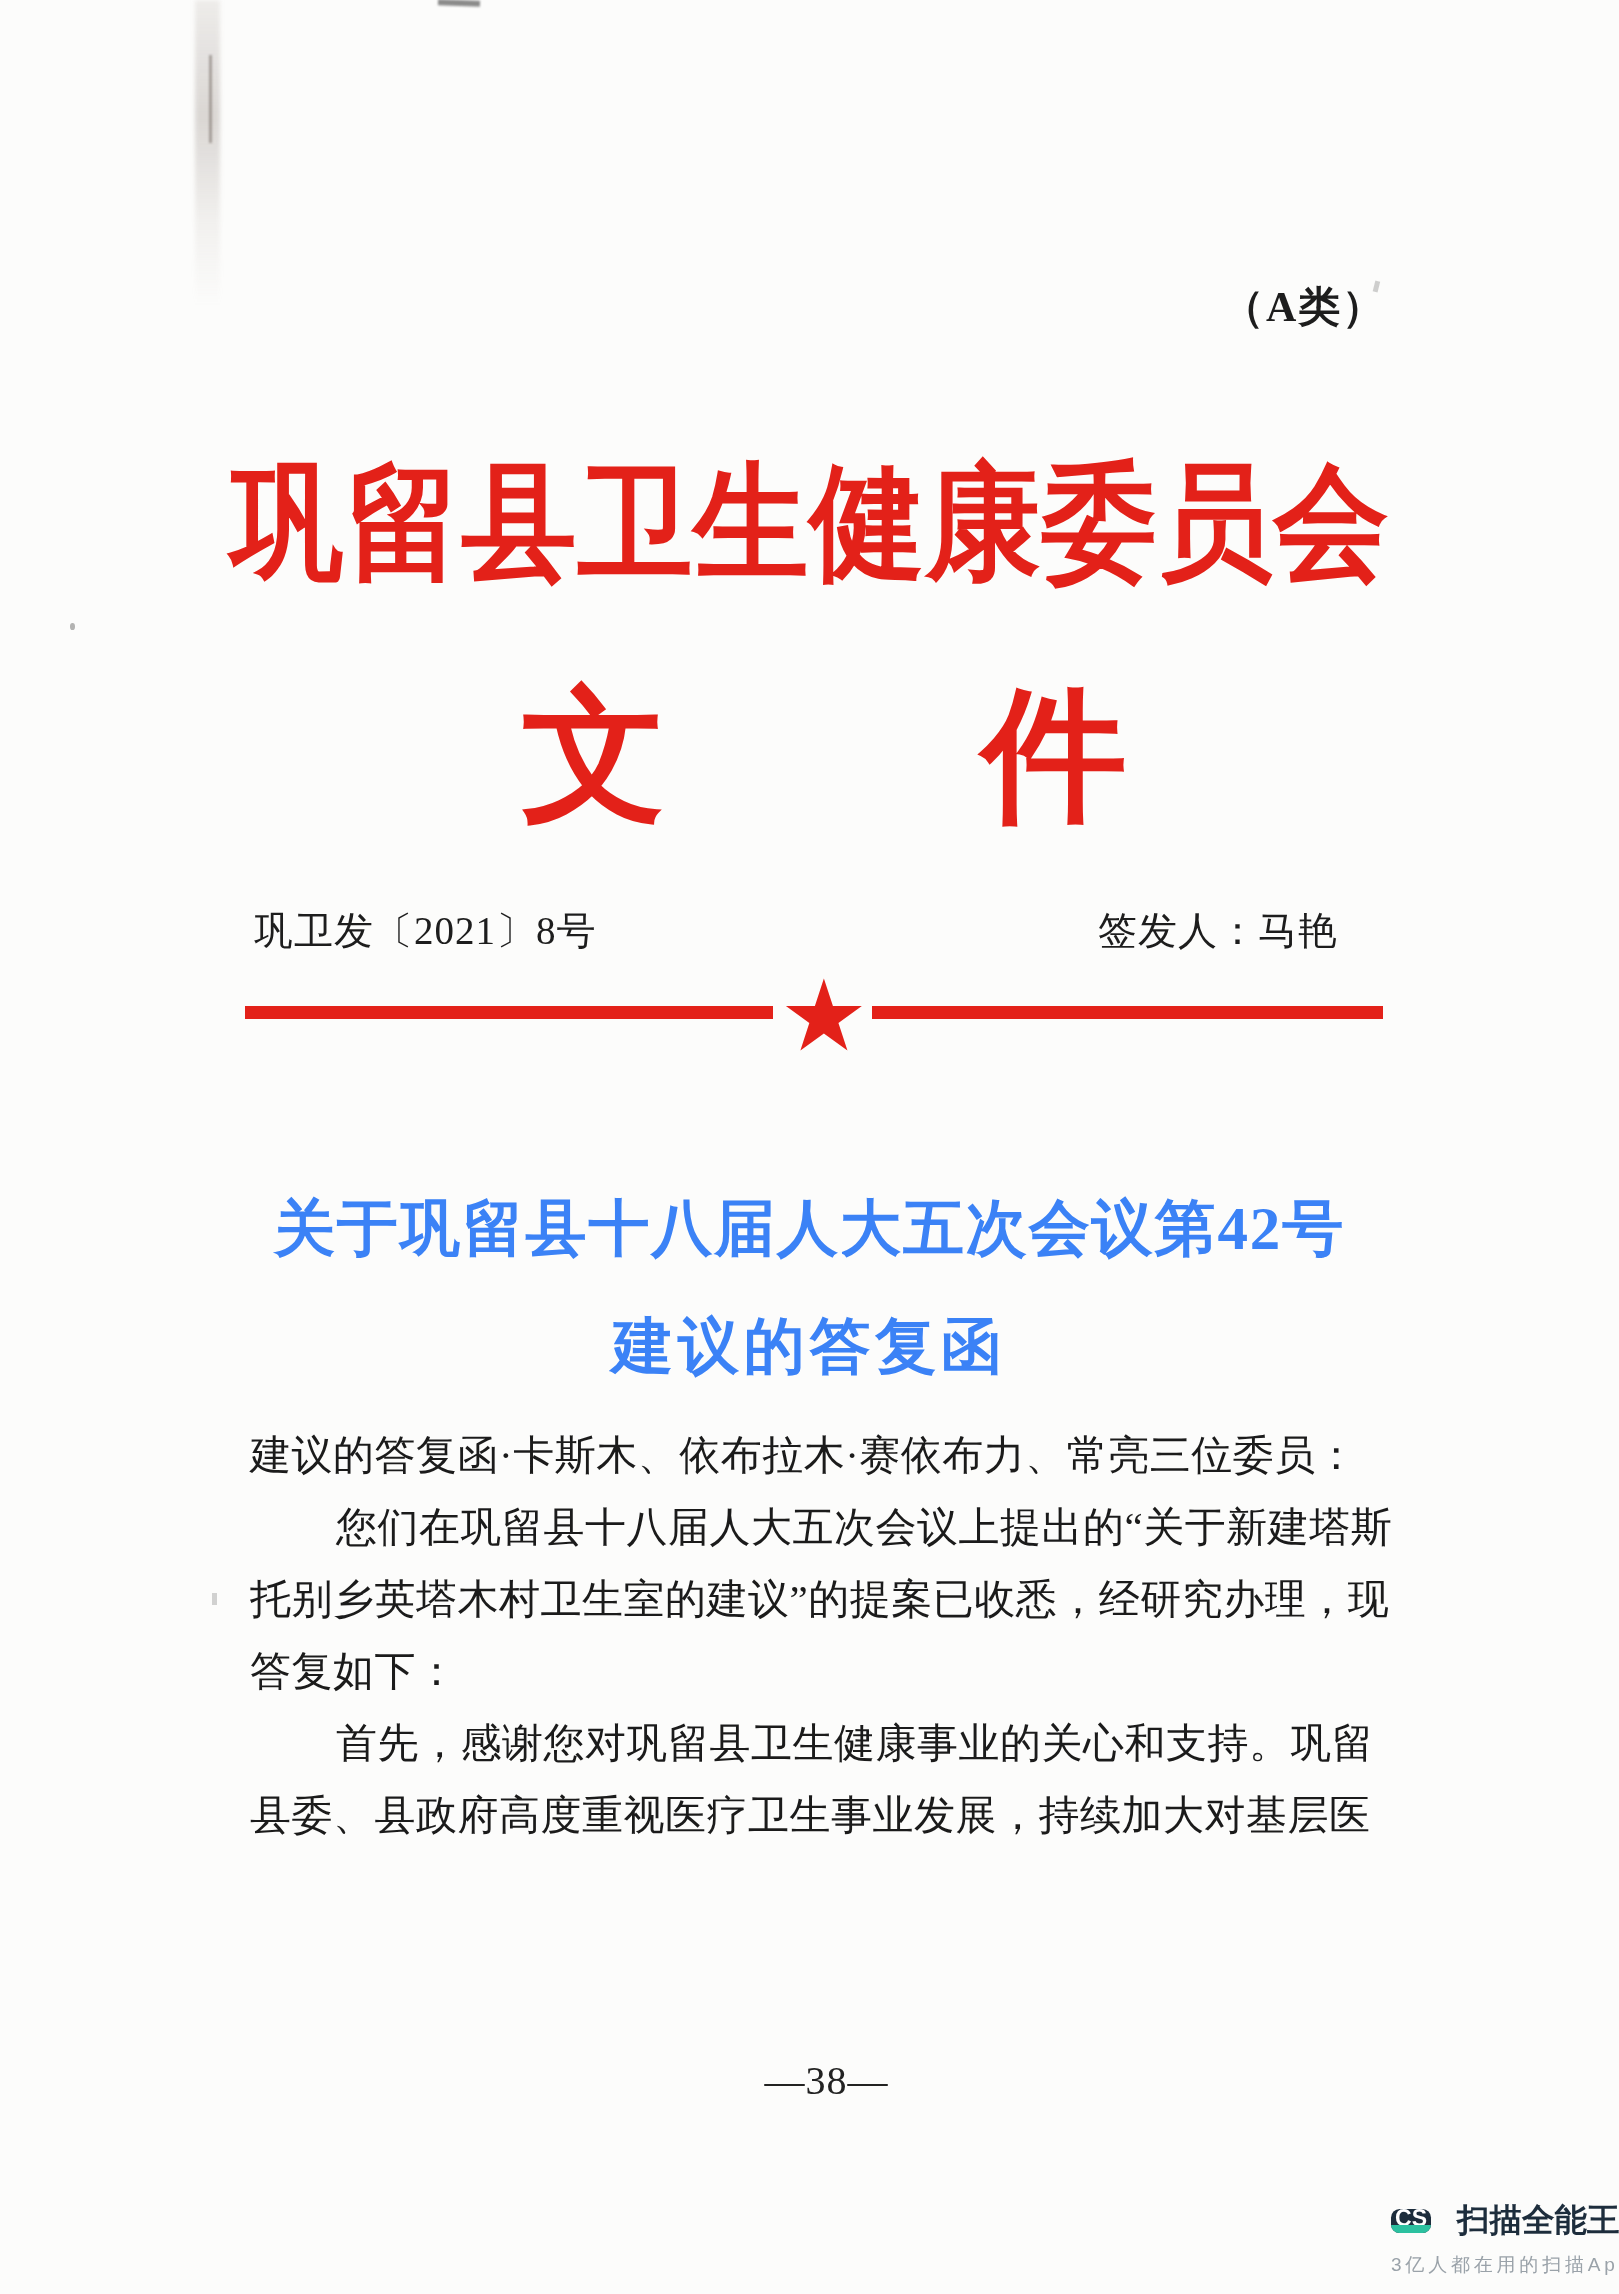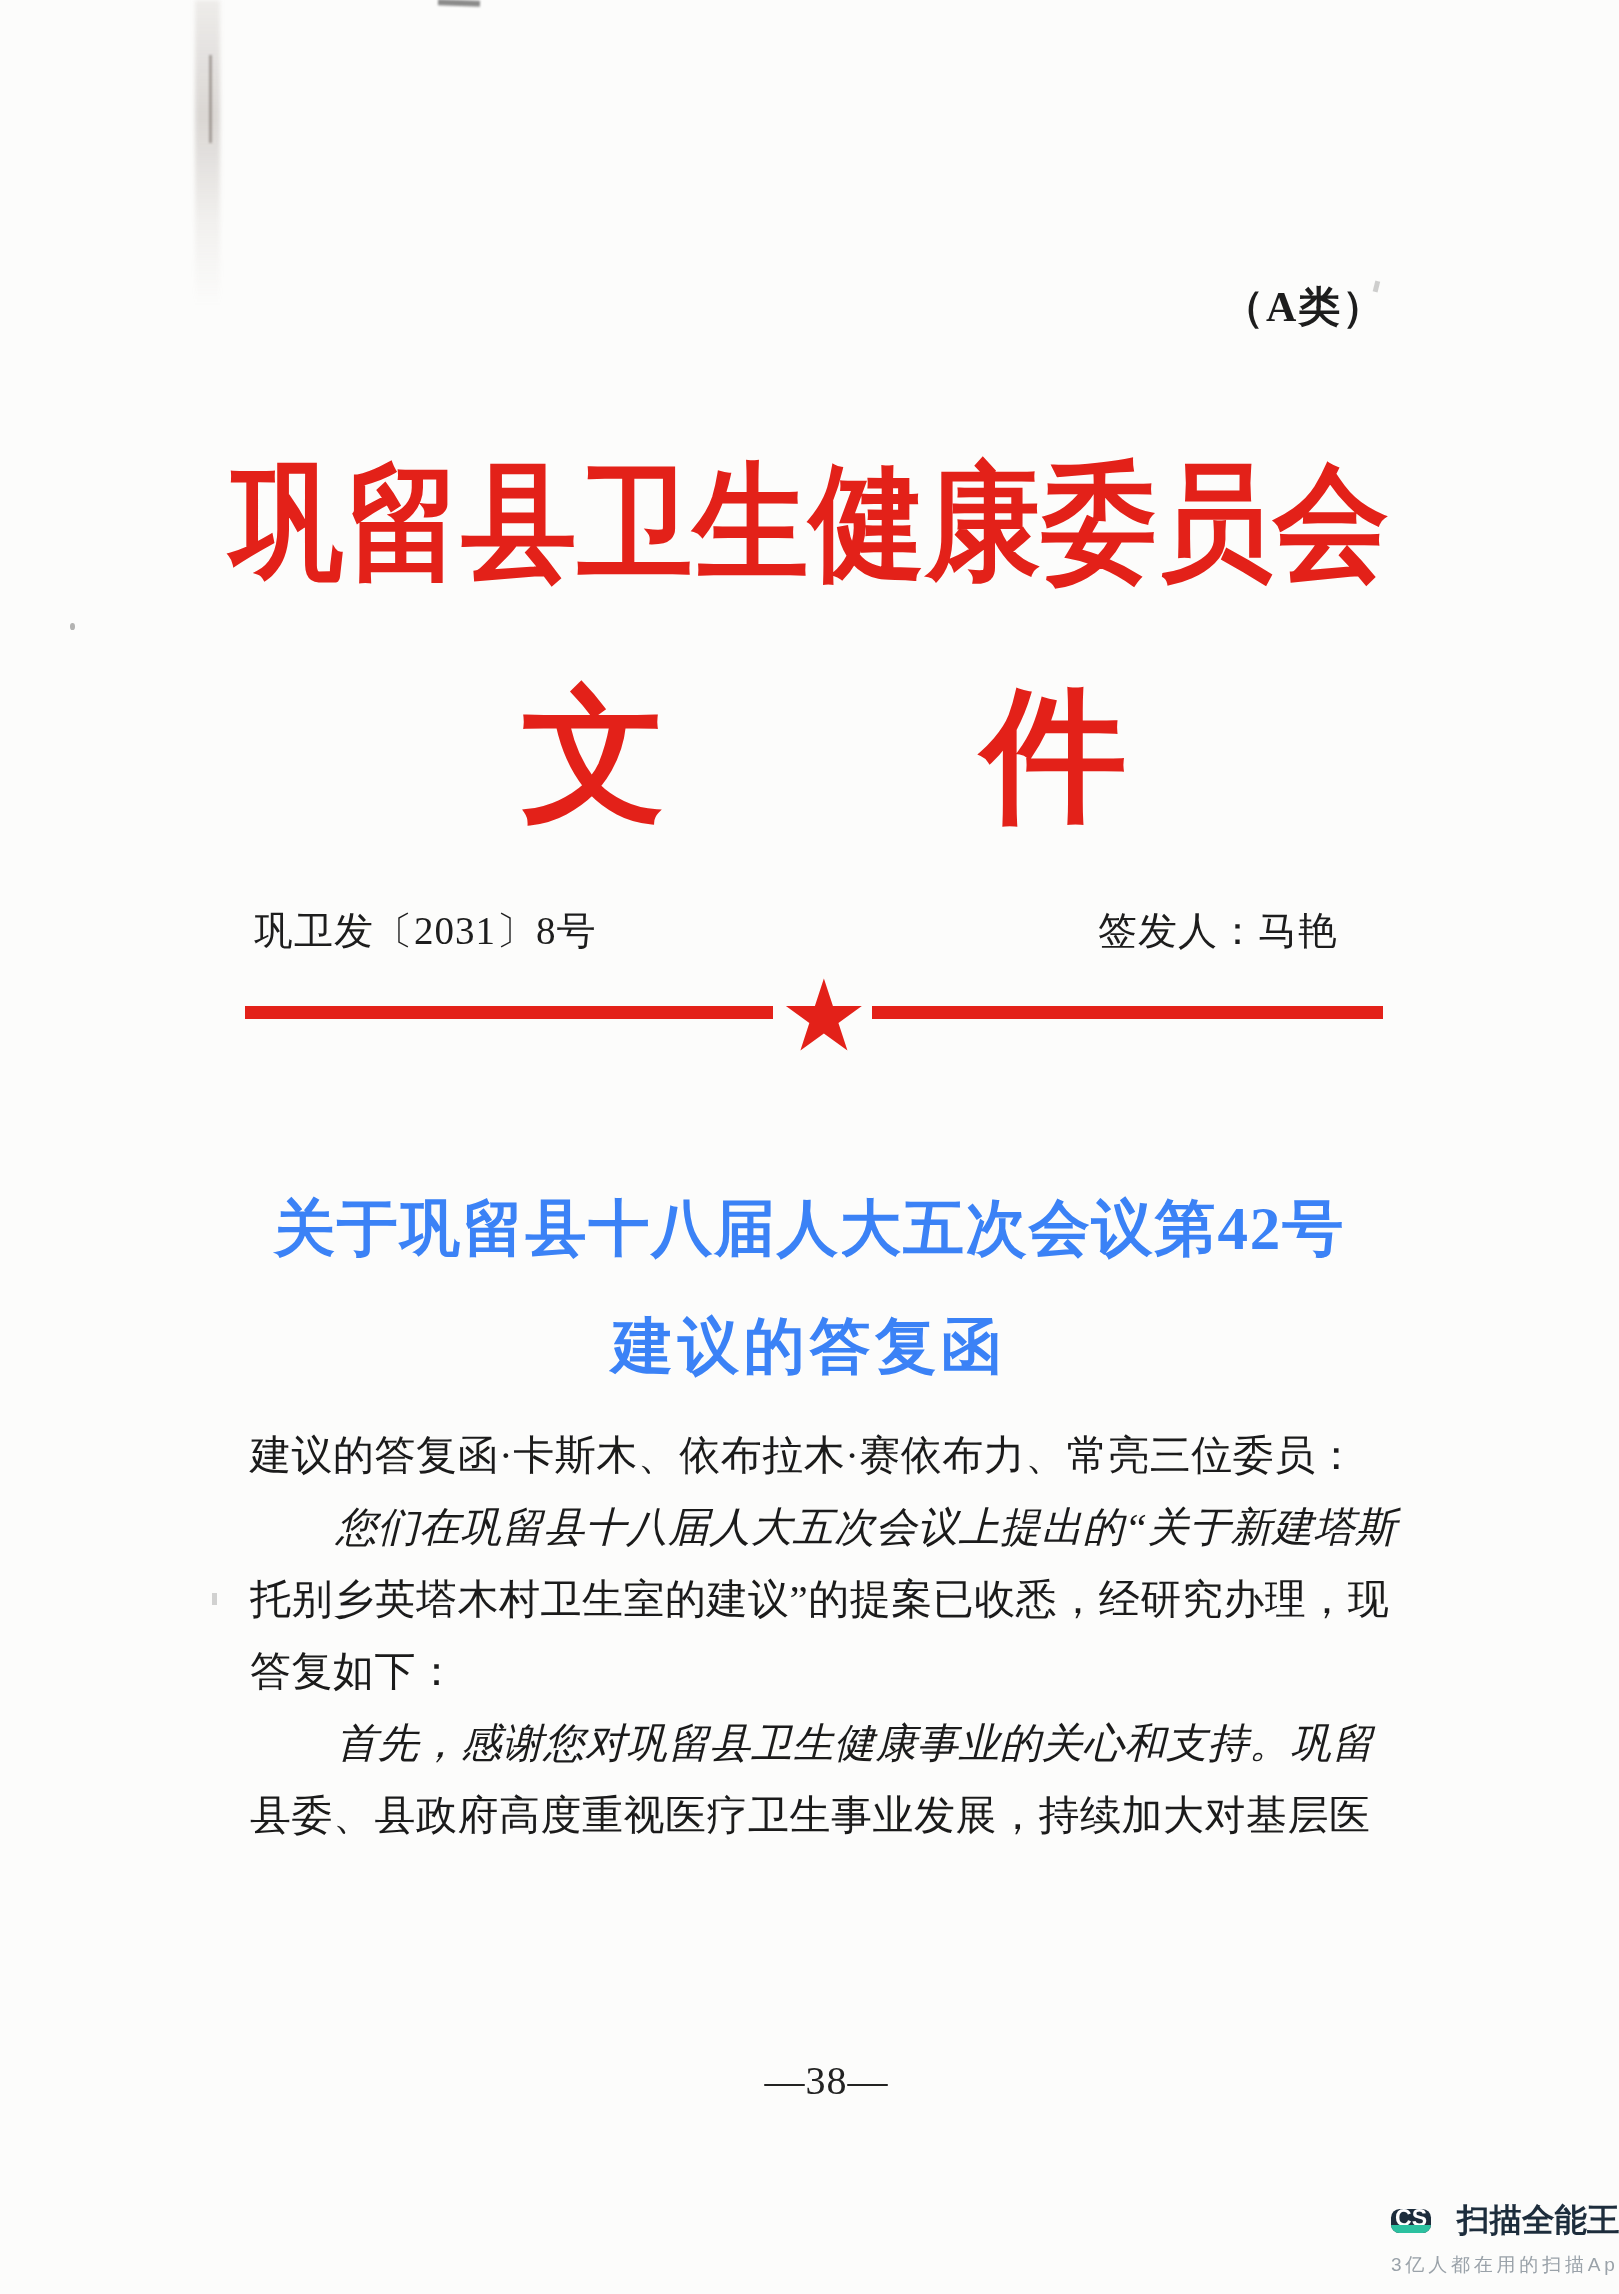--- a/index.html
+++ b/index.html
@@ -75,21 +75,21 @@
     position:absolute;left:0;right:0;text-align:center;
     font-weight:bold;white-space:nowrap;color:#3b82f6;
   }
   .title-1{top:1188px;font-size:61px;letter-spacing:1.9px;}
   .title-2{top:1306px;font-size:61px;letter-spacing:4.8px;}
   .body-block{position:absolute;left:250px;top:1419px;width:1128px;}
   .body-line{
     height:72px;line-height:72px;font-size:41px;
     white-space:nowrap;letter-spacing:0.5px;color:#1b1b1b;
   }
-  .body-line.indent{text-indent:86px;font-style:italic;}
+  .body-line.indent{text-indent:86px;}
   .page-num{
     position:absolute;left:0;right:0;top:2057px;
     text-align:center;font-size:40px;letter-spacing:1px;
     transform:translateX(17px);color:#222;
   }
 
   
   .watermark{
     position:absolute;left:1391px;top:2199px;
     font-family:"Liberation Sans","DejaVu Sans",sans-serif;
@@ -132,21 +132,21 @@
 
   <div class="doc-class">（A类）</div>
 
   <div class="agency">巩留县卫生健康委员会</div>
   <div class="doc-type">
     <span>文</span>
     <span>件</span>
   </div>
 
   <div class="issue-row">
-    <span>巩卫发〔2031〕8号</span>
+    <span>巩卫发〔2021〕8号</span>
     <span>签发人：马艳</span>
   </div>
 
   <div class="rule-wrap">
     <div class="rule-bar left"></div>
     <div class="rule-bar right"></div>
     <div class="rule-star">★</div>
   </div>
 
   <div class="title-1">关于巩留县十八届人大五次会议第42号</div>

